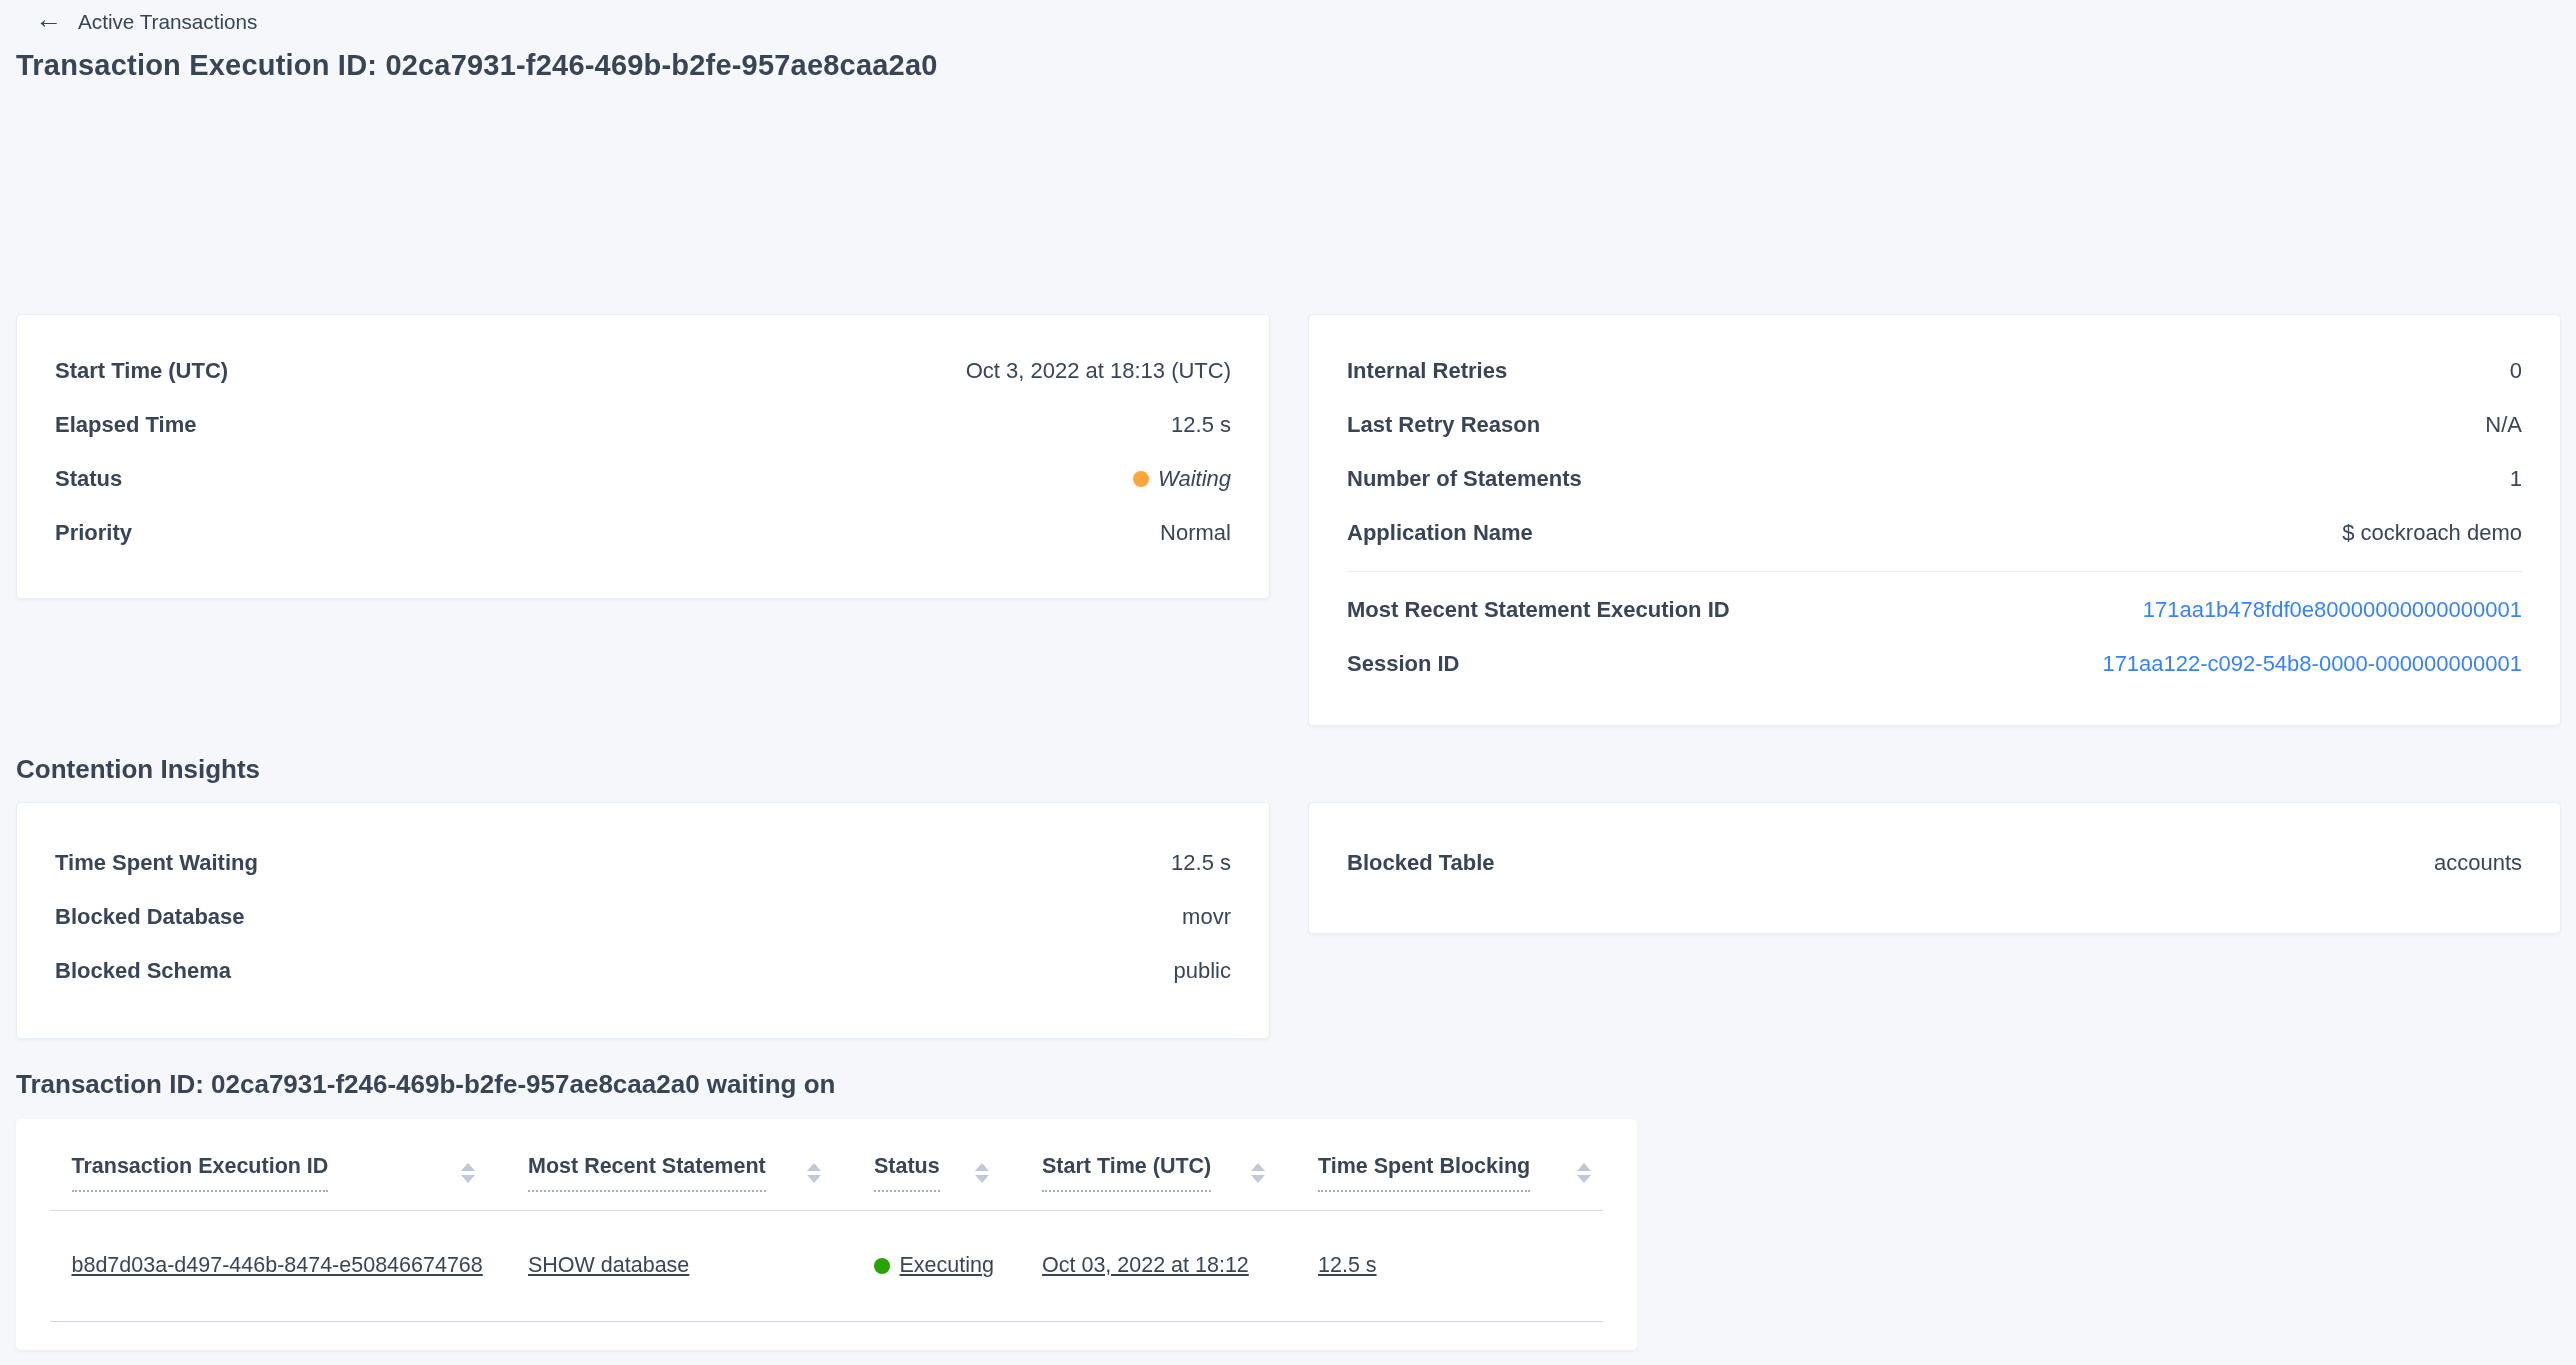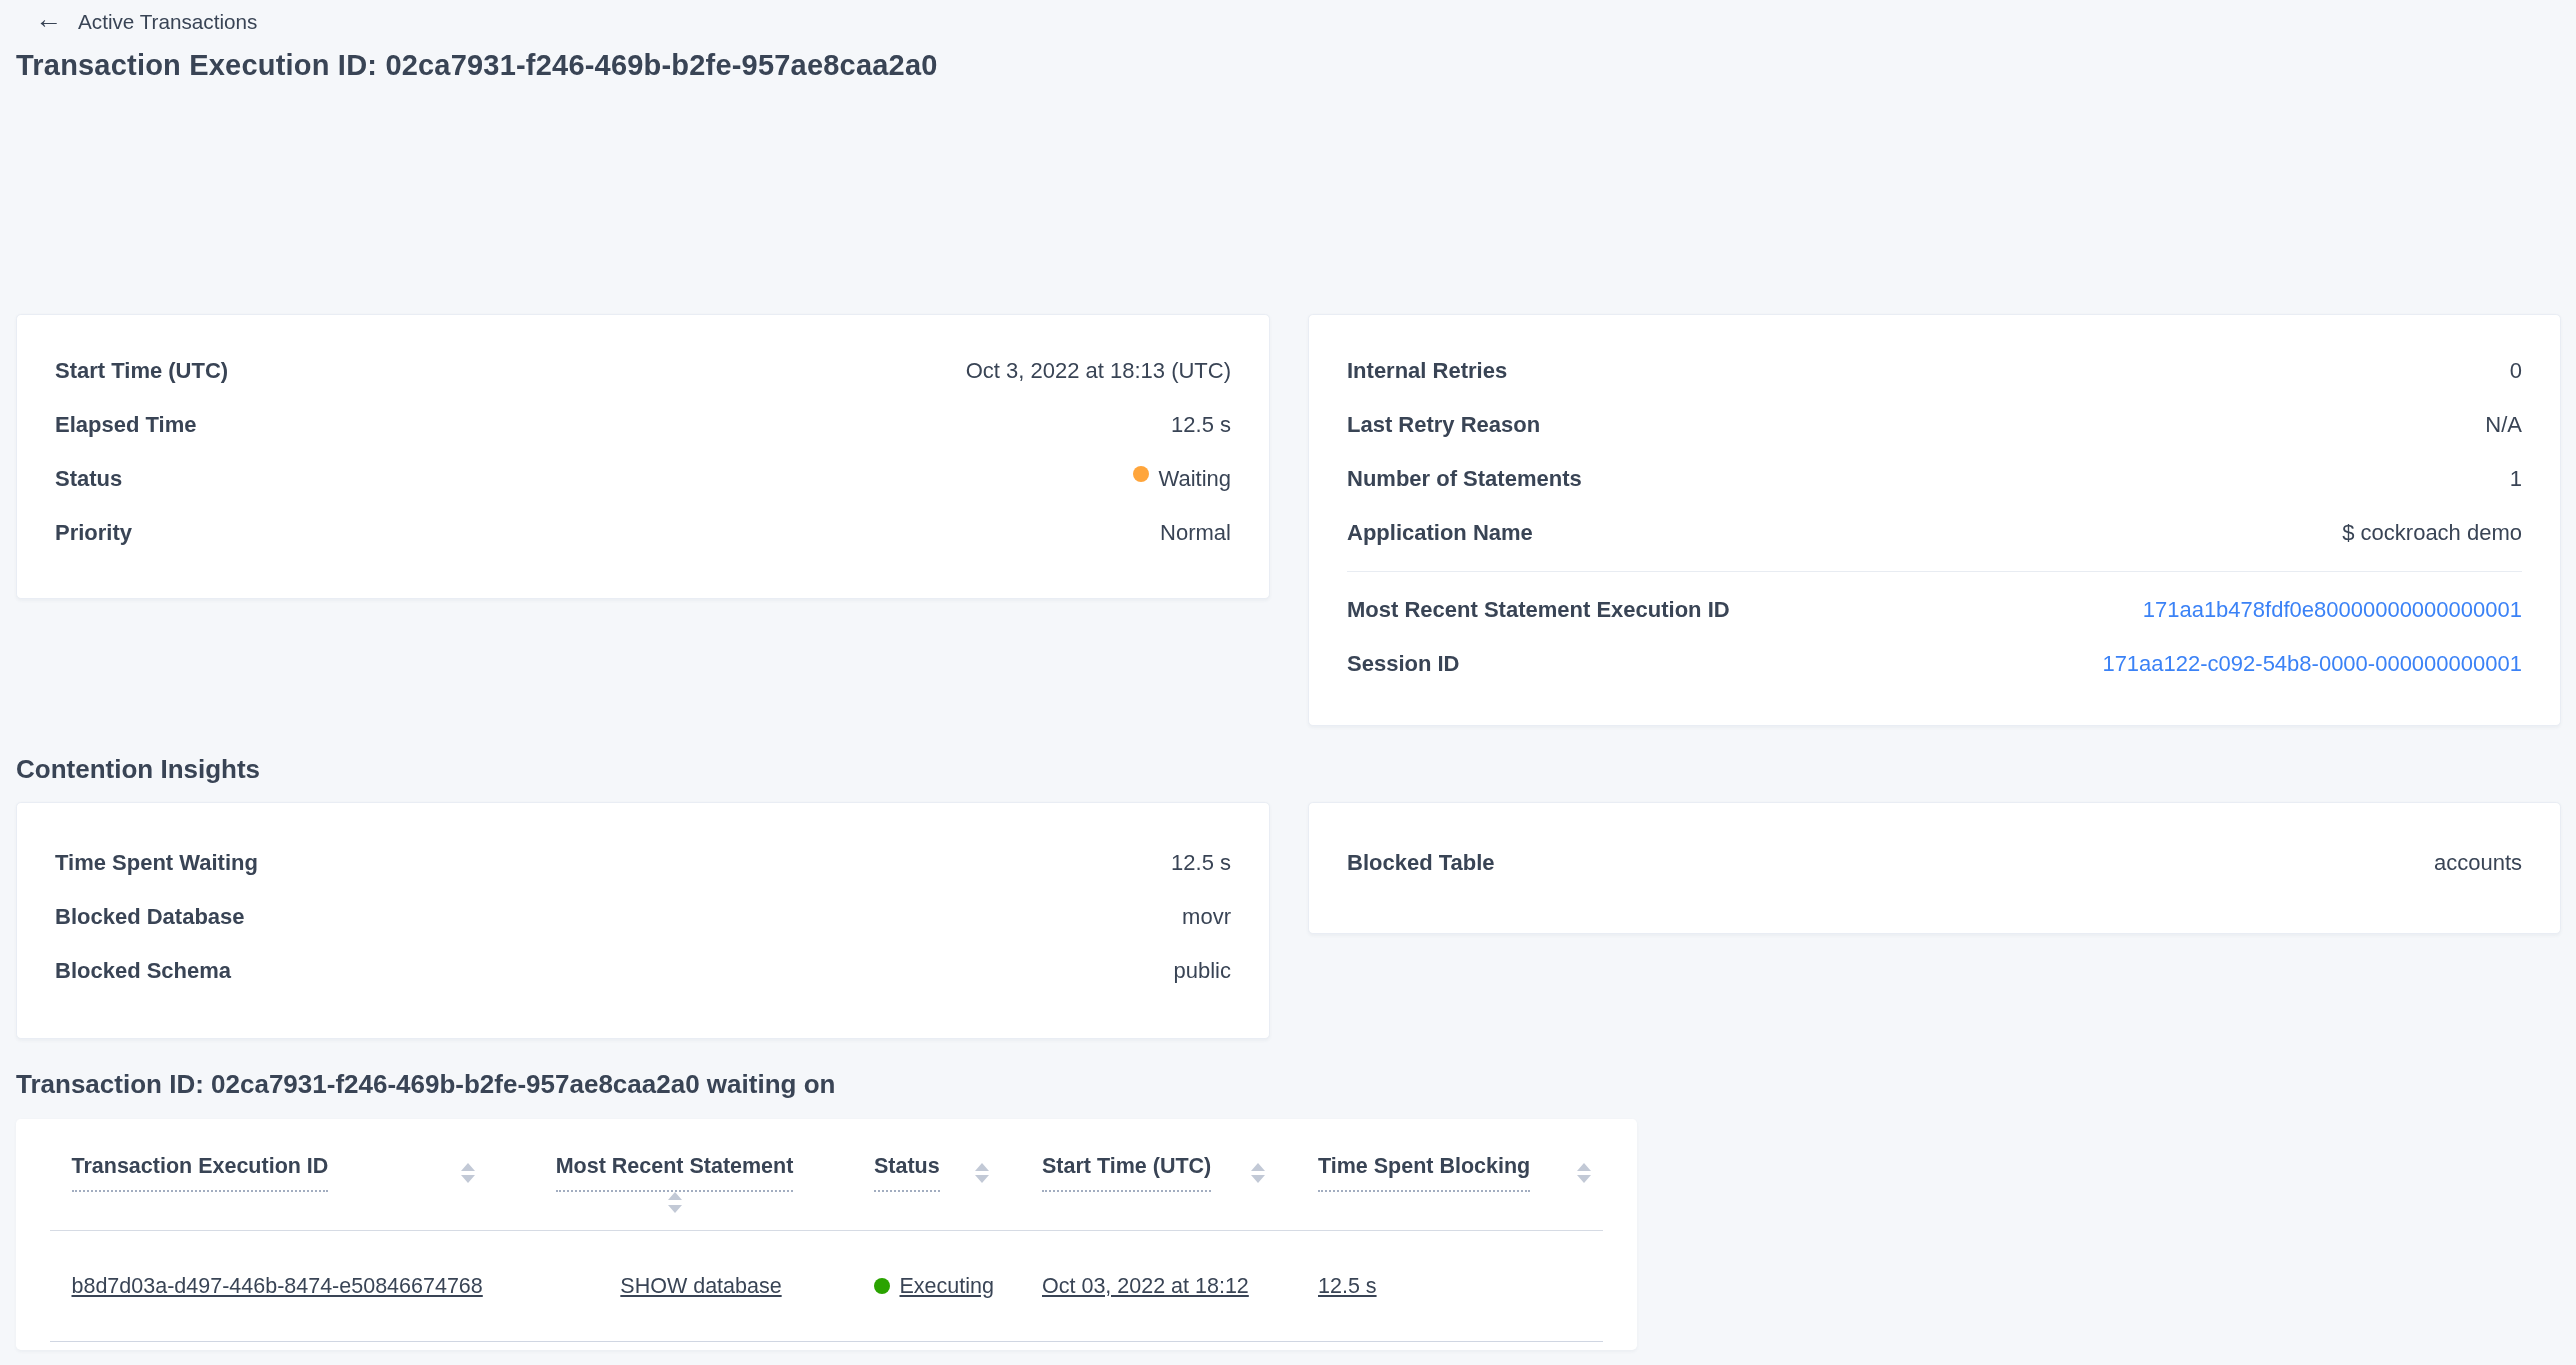--- a/index.html
+++ b/index.html
@@ -50,21 +50,21 @@
   .card-ct-right { top: 802px; left: 1308px; width: 1253px; height: 132px; padding-top: 33px; }
 
   .crow {
     display: flex; justify-content: space-between; align-items: center;
     height: 54px; padding: 0 38px;
   }
   .clabel { font-size: 22px; font-weight: 700; }
   .cvalue { font-size: 22px; font-weight: 400; text-align: right; }
   .divider { border-top: 1.6px solid #e8ecf2; margin: 11px 38px; }
   a.link-value { color: #3b82f6; text-decoration: none; font-size: 22px; }
-  .status-value { display: inline-flex; align-items: flex-start; }
+  .status-value { display: inline-flex; align-items: center; font-style: italic; }
   .status-dot {
     display: inline-block; width: 16px; height: 16px; border-radius: 50%;
     margin-right: 9.5px; flex: none;
   }
   .dot-waiting   { background: #ffa53b; }
   .dot-executing { background: #2aa300; }
 
   
   .section-heading {
     position: absolute; left: 16px;
@@ -102,21 +102,21 @@
   .tri-down {
     width: 0; height: 0;
     border-left: 7.2px solid transparent; border-right: 7.2px solid transparent;
     border-top: 8.8px solid #c2c9d6;
   }
   .trow {
     display: flex; align-items: center; height: 111px;
     border-bottom: 1.6px solid #d0d6e2; font-size: 21.5px;
   }
   .c1 { width: 478px; padding-left: 21.5px; }
-  .c2 { width: 346px; flex-direction: column; }
+  .c2 { width: 346px; }
   .c3 { width: 168px; }
   .c4 { width: 276px; }
   .c5 { width: 284px; }
   .td { display: inline-flex; align-items: center; text-decoration: underline; }
   .th.c5 { padding-right: 11px; }
 </style>
 </head>
 <body>
 
 <div class="page">

